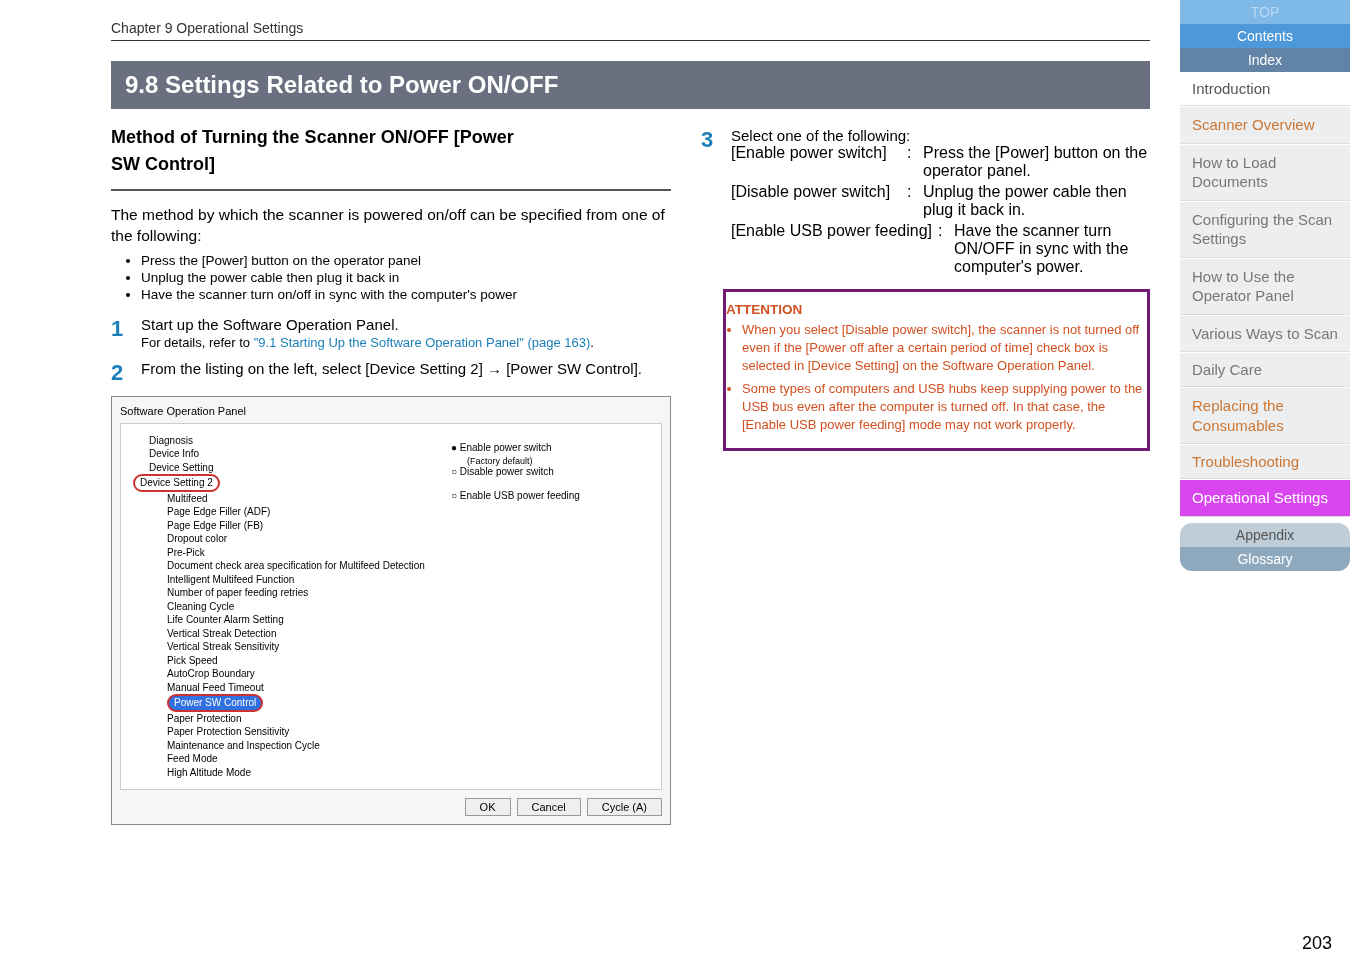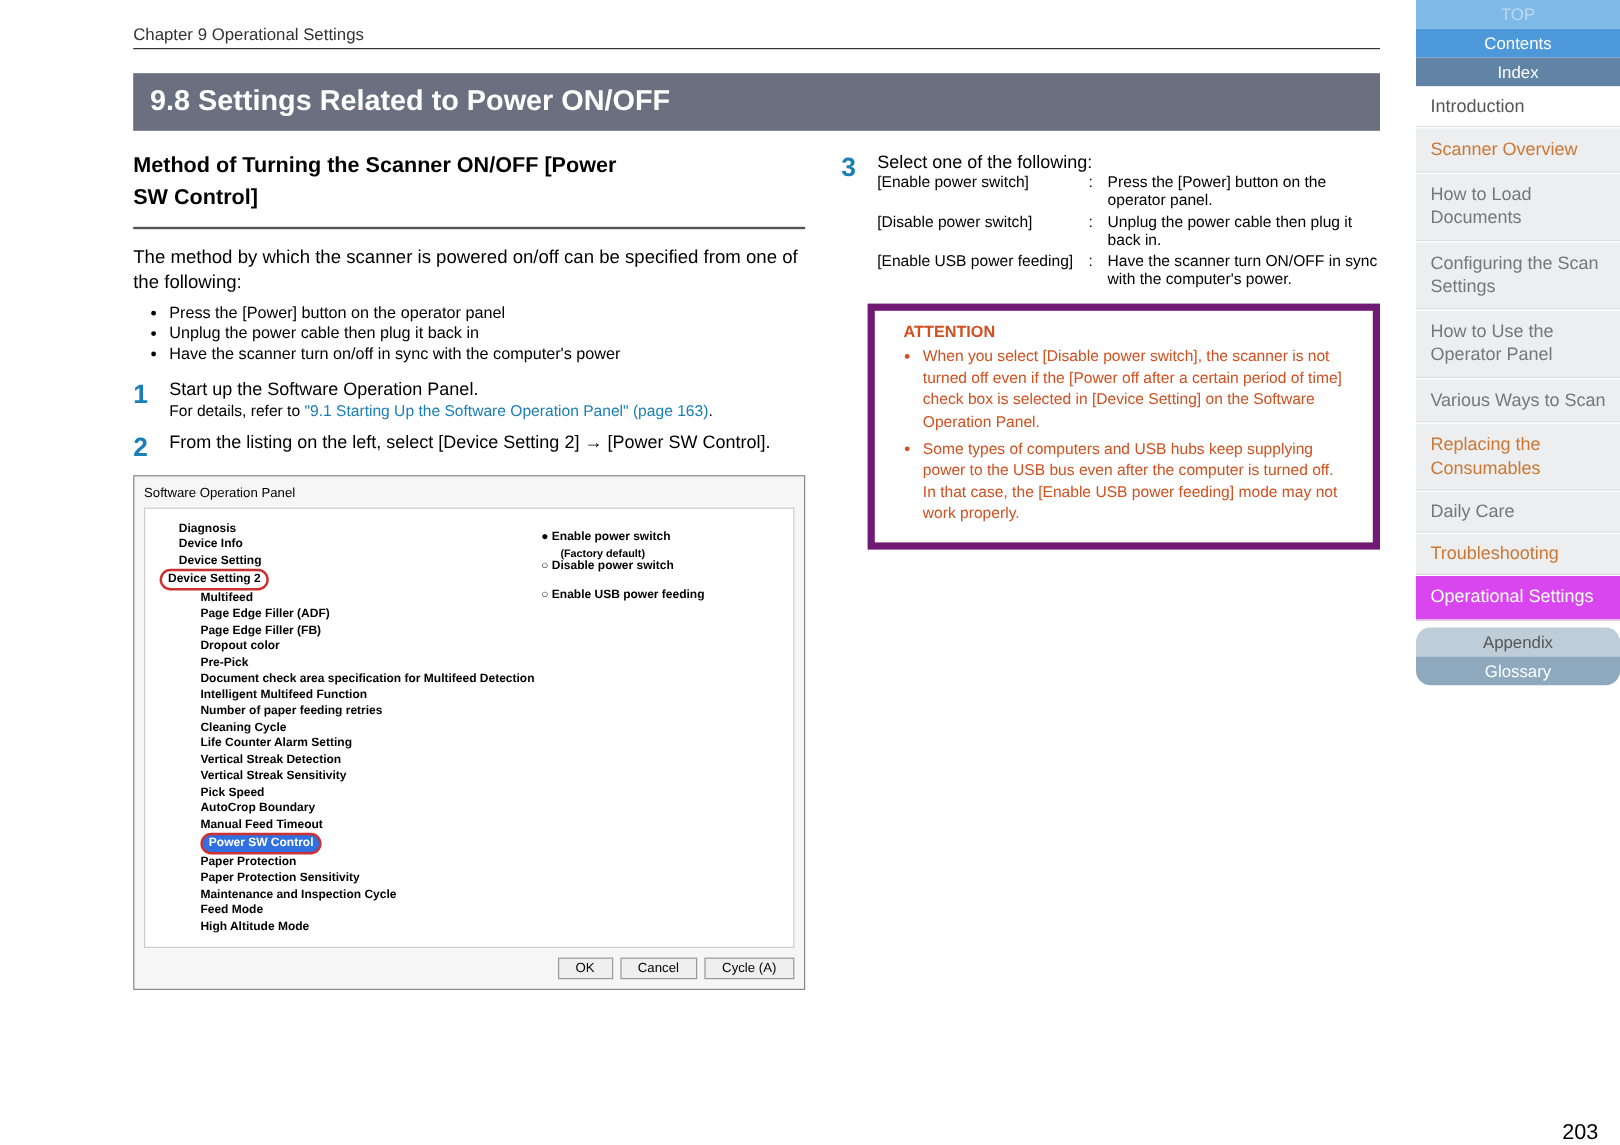--- a/index.html
+++ b/index.html
@@ -21,33 +21,33 @@
     .body-text { font-size: 15.5px; margin-bottom: 6px; line-height: 1.35; }
     .bullet-list { margin-left: 30px; margin-bottom: 14px; }
     .bullet-list li { list-style: disc; font-size: 13.5px; margin-bottom: 2px; }
 
     .step { display: flex; gap: 12px; margin-bottom: 10px; }
     .step-num { font-size: 22px; font-weight: bold; color: #1a7fb8; min-width: 18px; }
     .step-body { flex: 1; font-size: 15px; }
     .step-link { color: #1a7fb8; }
     .step-sub { font-size: 13px; margin-top: 2px; }
 
-    .option-row { display: flex; gap: 6px; font-size: 13px; margin-bottom: 3px; margin-left: 0; }
+    .option-row { display: flex; gap: 6px; font-size: 16px; margin-bottom: 3px; margin-left: 0; }
     .option-label { min-width: 170px; }
     .option-colon { min-width: 10px; }
     .option-desc { flex: 1; }
 
-    .attention-box { border: 6px solid #701a75; padding: 10px 24px; margin-top: 10px; margin-left: 22px; }
+    .attention-box { border: 3px solid #701a75; padding: 10px 0; margin-top: 10px; margin-left: 22px; }
     .attention-title { color: #d05020; font-weight: bold; font-size: 13.5px; margin-bottom: 4px; }
     .attention-list { margin-left: 16px; }
     .attention-list li { list-style: disc; font-size: 13px; color: #d05020; line-height: 1.4; margin-bottom: 4px; }
 
     .screenshot-panel { border: 1px solid #888; padding: 8px; font-size: 10px; margin-top: 6px; background: #f6f6f6; width: 560px; }
     .panel-title { font-size: 11px; margin-bottom: 6px; }
-    .panel-body { display: flex; gap: 10px; background: #fff; border: 1px solid #ccc; padding: 10px; font-weight: bold; }
+    .panel-body { display: flex; gap: 10px; background: #fff; border: 1px solid #ccc; padding: 10px; }
     .tree { width: 310px; font-size: 10px; }
     .tree-item { padding: 0 2px; line-height: 1.35; white-space: nowrap; }
     .tree-indent1 { padding-left: 18px; }
     .tree-indent2 { padding-left: 36px; }
     .tree-highlight { display: inline-block; background: #3070e0; color: #fff; border: 2px solid #cc3030; border-radius: 10px; padding: 0 5px; }
     .tree-oval { display: inline-block; border: 2px solid #cc3030; border-radius: 9px; padding: 0 5px; }
     .radio-area { flex: 1; font-size: 10px; padding-top: 8px; }
     .radio-row { margin-bottom: 3px; }
     .radio-sub { margin-left: 16px; font-size: 9px; }
     .panel-buttons { display: flex; justify-content: flex-end; gap: 6px; margin-top: 8px; }
@@ -190,22 +190,22 @@
   <div class="sidebar">
     <div class="nav-top">TOP</div>
     <div class="nav-contents">Contents</div>
     <div class="nav-index">Index</div>
     <div class="nav-intro">Introduction</div>
     <div class="nav-item two-line"><span class="nav-link-style">Scanner Overview</span></div>
     <div class="nav-item two-line">How to Load Documents</div>
     <div class="nav-item two-line">Configuring the Scan Settings</div>
     <div class="nav-item two-line">How to Use the Operator Panel</div>
     <div class="nav-item two-line">Various Ways to Scan</div>
+    <div class="nav-item">Daily Care</div>
     <div class="nav-item two-line"><span class="nav-link-style">Replacing the Consumables</span></div>
-    <div class="nav-item">Daily Care</div>
     <div class="nav-item"><span class="nav-link-style">Troubleshooting</span></div>
     <div class="nav-item nav-active two-line">Operational Settings</div>
     <div class="nav-appendix">Appendix</div>
     <div class="nav-glossary">Glossary</div>
     <div class="sidebar-spacer"></div>
     <div class="page-num">203</div>
   </div>
 </div>
 
 </body></html>

